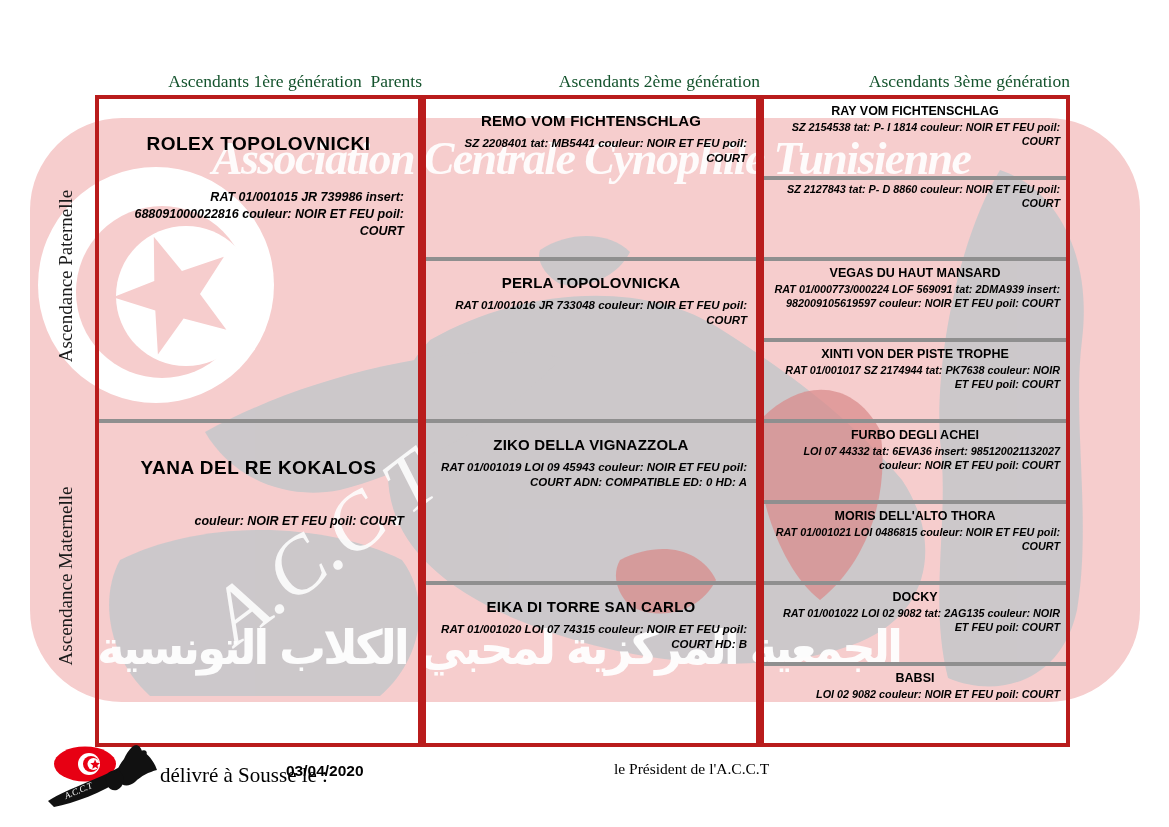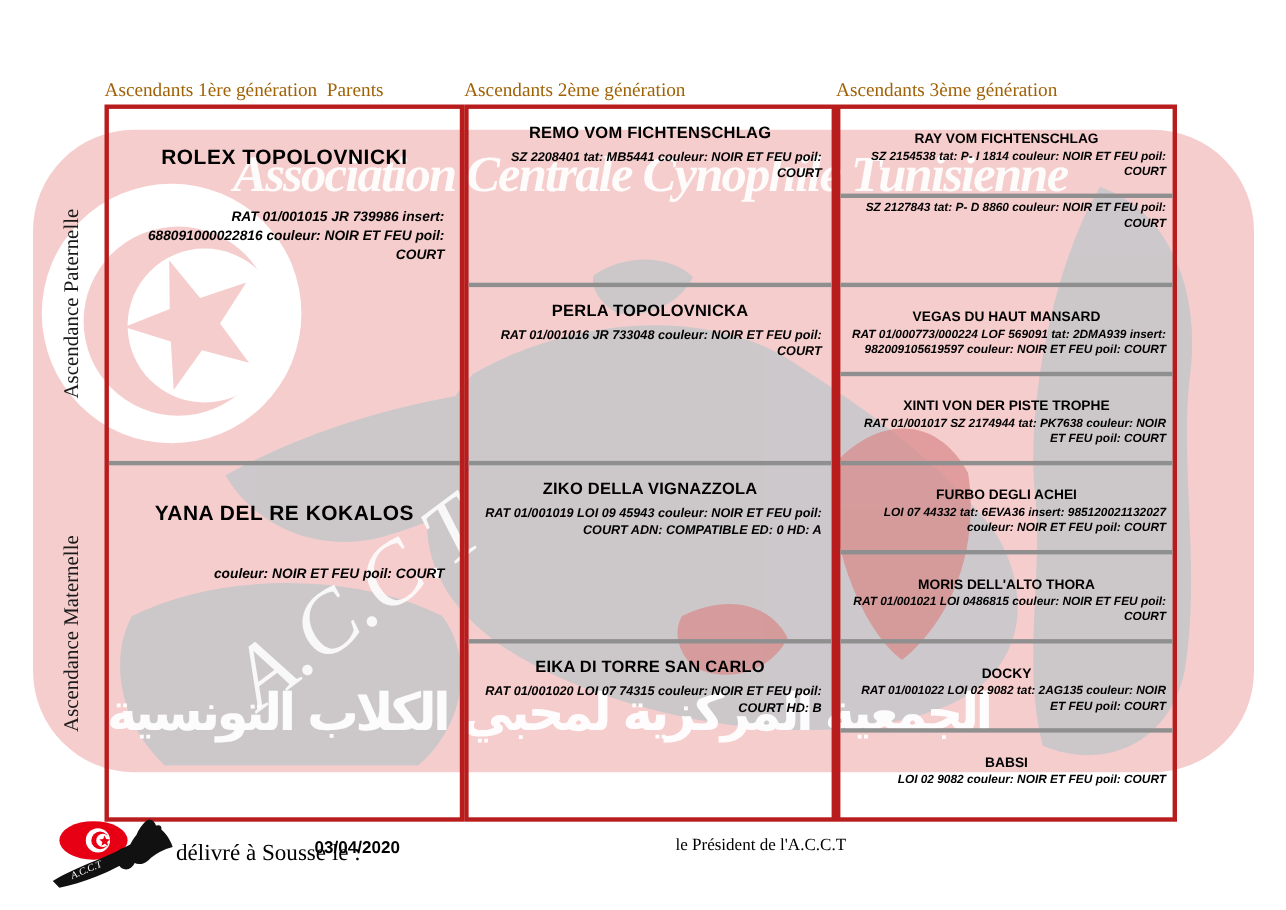--- a/index.html
+++ b/index.html
@@ -4,22 +4,22 @@
 <style>
   html,body{margin:0;padding:0;background:#fff;}
   #page{
     position:relative;width:1169px;height:827px;overflow:hidden;background:#ffffff;
     font-family:"Liberation Sans",sans-serif;color:#000;
   }
   
   #bg{position:absolute;left:0;top:0;z-index:0;}
   
   .gen-header{
-    position:absolute;top:71px;text-align:left;
-    font-family:"Liberation Serif",serif;font-size:17.5px;color:#a16207;z-index:3;white-space:nowrap;
+    position:absolute;top:71px;text-align:right;
+    font-family:"Liberation Serif",serif;font-size:17.5px;color:#14532d;z-index:3;white-space:nowrap;
   }
   #hdr1{left:95px;width:327px;}
   #hdr2{left:422px;width:338px;}
   #hdr3{left:760px;width:310px;}
   
   .side-label{
     position:absolute;width:300px;text-align:center;
     font-family:"Liberation Serif",serif;font-size:19px;color:#1a1a1a;
     transform:rotate(-90deg);z-index:3;white-space:nowrap;
   }
@@ -37,21 +37,21 @@
   .cell:last-child{border-bottom:none;}
   .dog-name{font-weight:bold;text-align:center;}
   .dog-details{font-weight:bold;text-align:right;font-style:italic;}
   
   #col1 .dog-name{font-size:19px;padding-top:34px;letter-spacing:.5px;}
   #col1 .dog-details{font-size:12.5px;line-height:1.35;padding:34px 14px 0 13px;}
   
   #col2 .dog-name{font-size:15px;padding-top:13px;letter-spacing:.2px;}
   #col2 .dog-details{font-size:11.5px;line-height:1.32;padding:7px 9px 0 8px;}
   
-  #col3 .dog-name{font-size:12.5px;padding-top:20px;}
+  #col3 .dog-name{font-size:12.5px;padding-top:5px;}
   #col3 .dog-details{font-size:10.8px;line-height:1.3;padding:2px 6px 0 6px;}
   
   #issued-label{
     position:absolute;left:160px;top:763px;font-family:"Liberation Serif",serif;
     font-size:21px;z-index:3;
   }
   #issued-date{
     position:absolute;left:286px;top:762px;font-family:"Liberation Sans",sans-serif;
     font-size:15.5px;font-weight:bold;z-index:3;
   }

